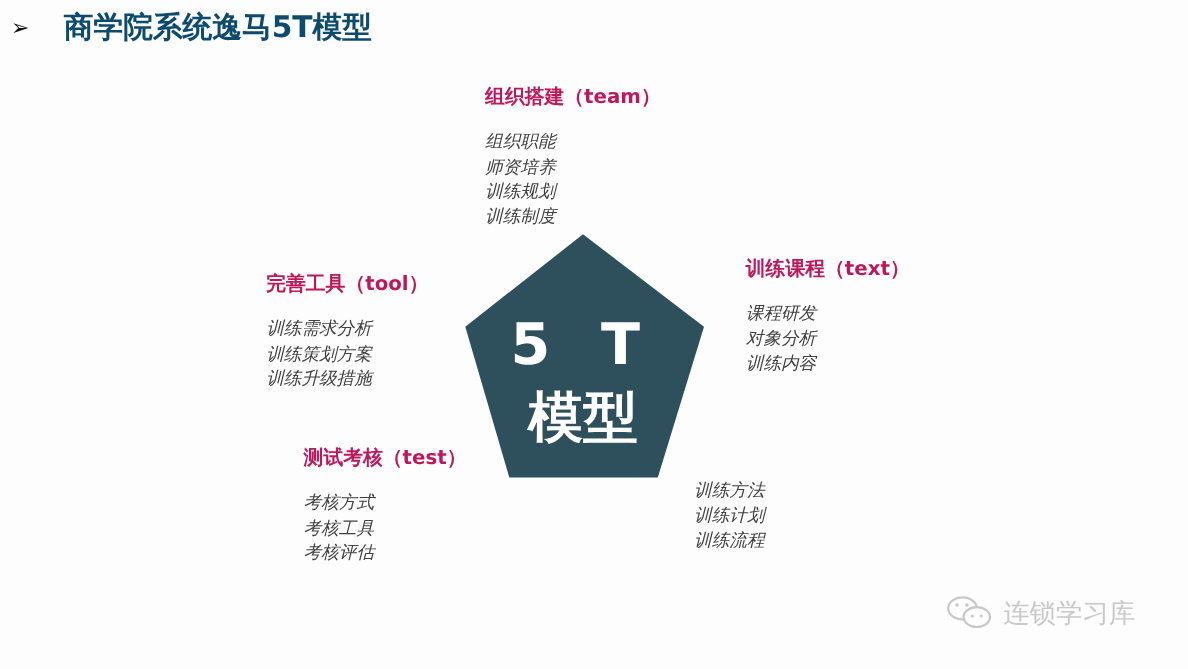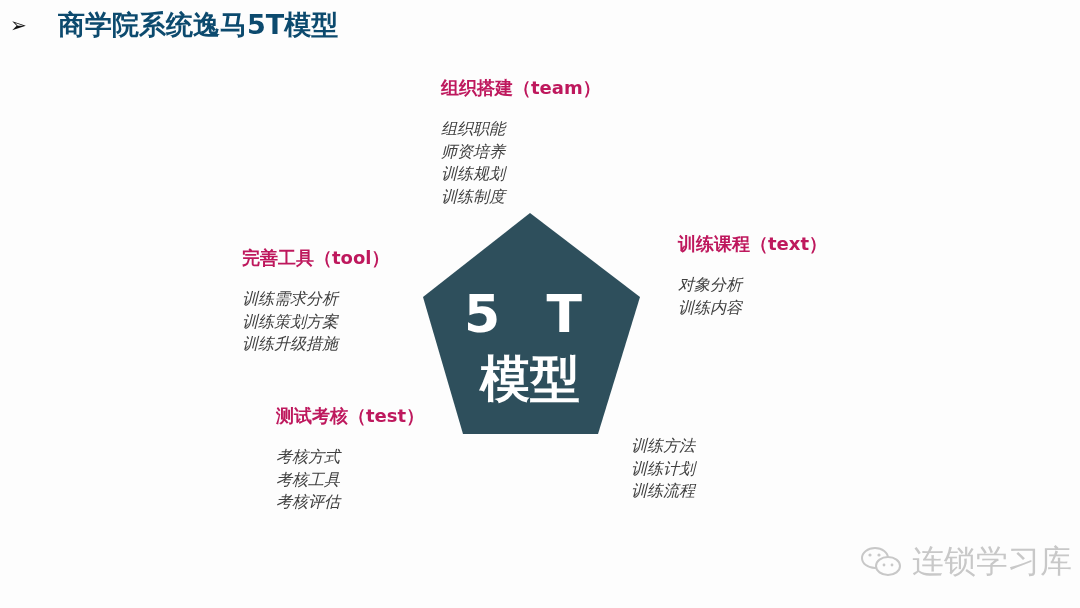--- a/index.html
+++ b/index.html
@@ -8,21 +8,21 @@
   .arrow{width:22px;font-size:20px;color:#111;margin-right:26px;}
   .title{font-size:27px;font-weight:bold;color:#0c4a6e;letter-spacing:0px;}
   .block{position:absolute;}
   .block .head{font-size:18px;font-weight:bold;color:#be185d;white-space:nowrap;}
   .block .items{margin-top:18px;}
   .block .item{font-size:16px;line-height:22.5px;color:#404040;white-space:nowrap;font-style:italic;}
   .pent{position:absolute;left:0;top:0;}
   .pent-text{position:absolute;left:460px;width:140px;text-align:center;color:#fff;font-weight:bold;}
   .pent-t1{top:284px;font-size:52px;letter-spacing:14px;}
   .pent-t2{top:346px;font-size:50px;}
-  .watermark{position:absolute;left:860px;top:540px;display:flex;align-items:center;color:#c8c8c8;font-size:32px;}
+  .watermark{position:absolute;left:860px;top:540px;display:flex;align-items:center;color:#c8c8c8;font-size:24px;}
   .watermark svg{margin-right:8px;}
 </style>
 </head>
 <body>
 
 <div class="title-row">
   <span class="arrow">➢</span>
   <span class="title">商学院系统逸马5T模型</span>
 </div>
 
@@ -38,20 +38,21 @@
     <div class="item">组织职能</div>
     <div class="item">师资培养</div>
     <div class="item">训练规划</div>
     <div class="item">训练制度</div>
   </div>
 </div>
 
 <div class="block" style="left:678px;top:232px;">
   <div class="head">训练课程（text）</div>
   <div class="items">
+    <div class="item">课程研发</div>
     <div class="item">对象分析</div>
     <div class="item">训练内容</div>
   </div>
 </div>
 
 <div class="block" style="left:242px;top:246px;">
   <div class="head">完善工具（tool）</div>
   <div class="items">
     <div class="item">训练需求分析</div>
     <div class="item">训练策划方案</div>

